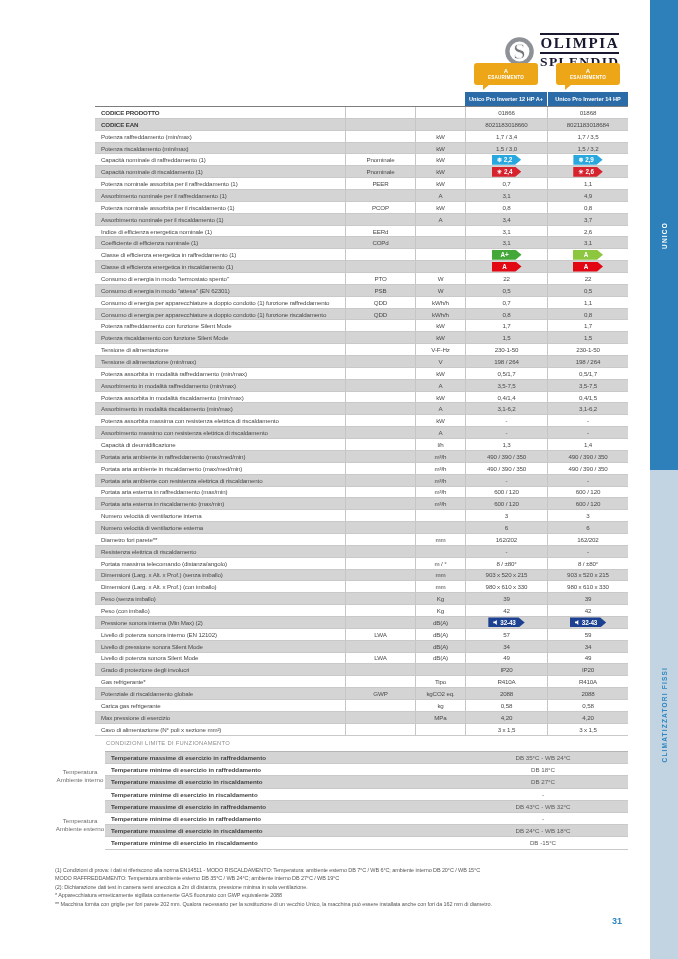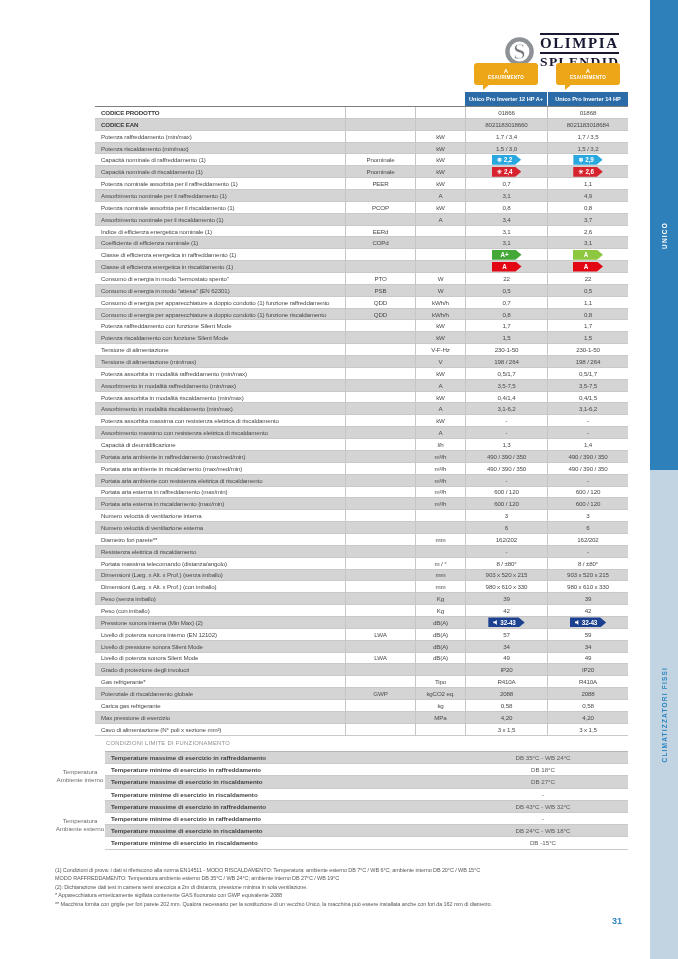--- a/index.html
+++ b/index.html
@@ -13,21 +13,21 @@
   .sb-top { position:absolute; right:0; top:0; width:28px; height:470px; background:#2e80ba;
             display:flex; align-items:center; justify-content:center; }
   .sb-bottom { position:absolute; right:0; top:470px; width:28px; height:489px; background:#c2d4e2;
             display:flex; align-items:center; justify-content:center; }
   .vtext { writing-mode:vertical-rl; transform:rotate(180deg); font-size:6.5px; font-weight:bold; letter-spacing:1.2px; }
   .sb-top .vtext { color:#ffffff; }
   .sb-bottom .vtext { color:#2e86c1; }
   
   .logo { position:absolute; left:504px; top:33px; display:flex; align-items:center; gap:5px; }
   .emblem { width:31px; height:31px; flex:0 0 auto; }
-  .logo-text { border-top:2px solid #181830; padding-top:1px; font-family:"Liberation Serif", serif; color:#181830; }
+  .logo-text { border-top:2px solid #181830; padding-top:1px; font-family:"Liberation Serif", serif; color:#181830;text-align:center; }
   .logo-line1 { font-size:15px; font-weight:bold; letter-spacing:1.6px; line-height:1.02;
                 border-bottom:2px solid #181830; padding-bottom:1px; }
   .logo-line2 { font-size:13.5px; font-weight:bold; letter-spacing:1.4px; line-height:1.1; padding-top:1px; }
   
   .avail { position:absolute; top:63px; width:64px; height:22px; background:#eca617; border-radius:3px;
            color:#fff; display:flex; flex-direction:column; align-items:center; justify-content:center; line-height:1.15; }
   .avail::after { content:''; position:absolute; left:9px; bottom:-5px; width:0; height:0;
            border-top:6px solid #eca617; border-right:7px solid transparent; }
   .avail .l1 { font-size:6px; font-weight:bold; }
   .avail .l2 { font-size:4.6px; font-weight:bold; letter-spacing:0.2px; }

